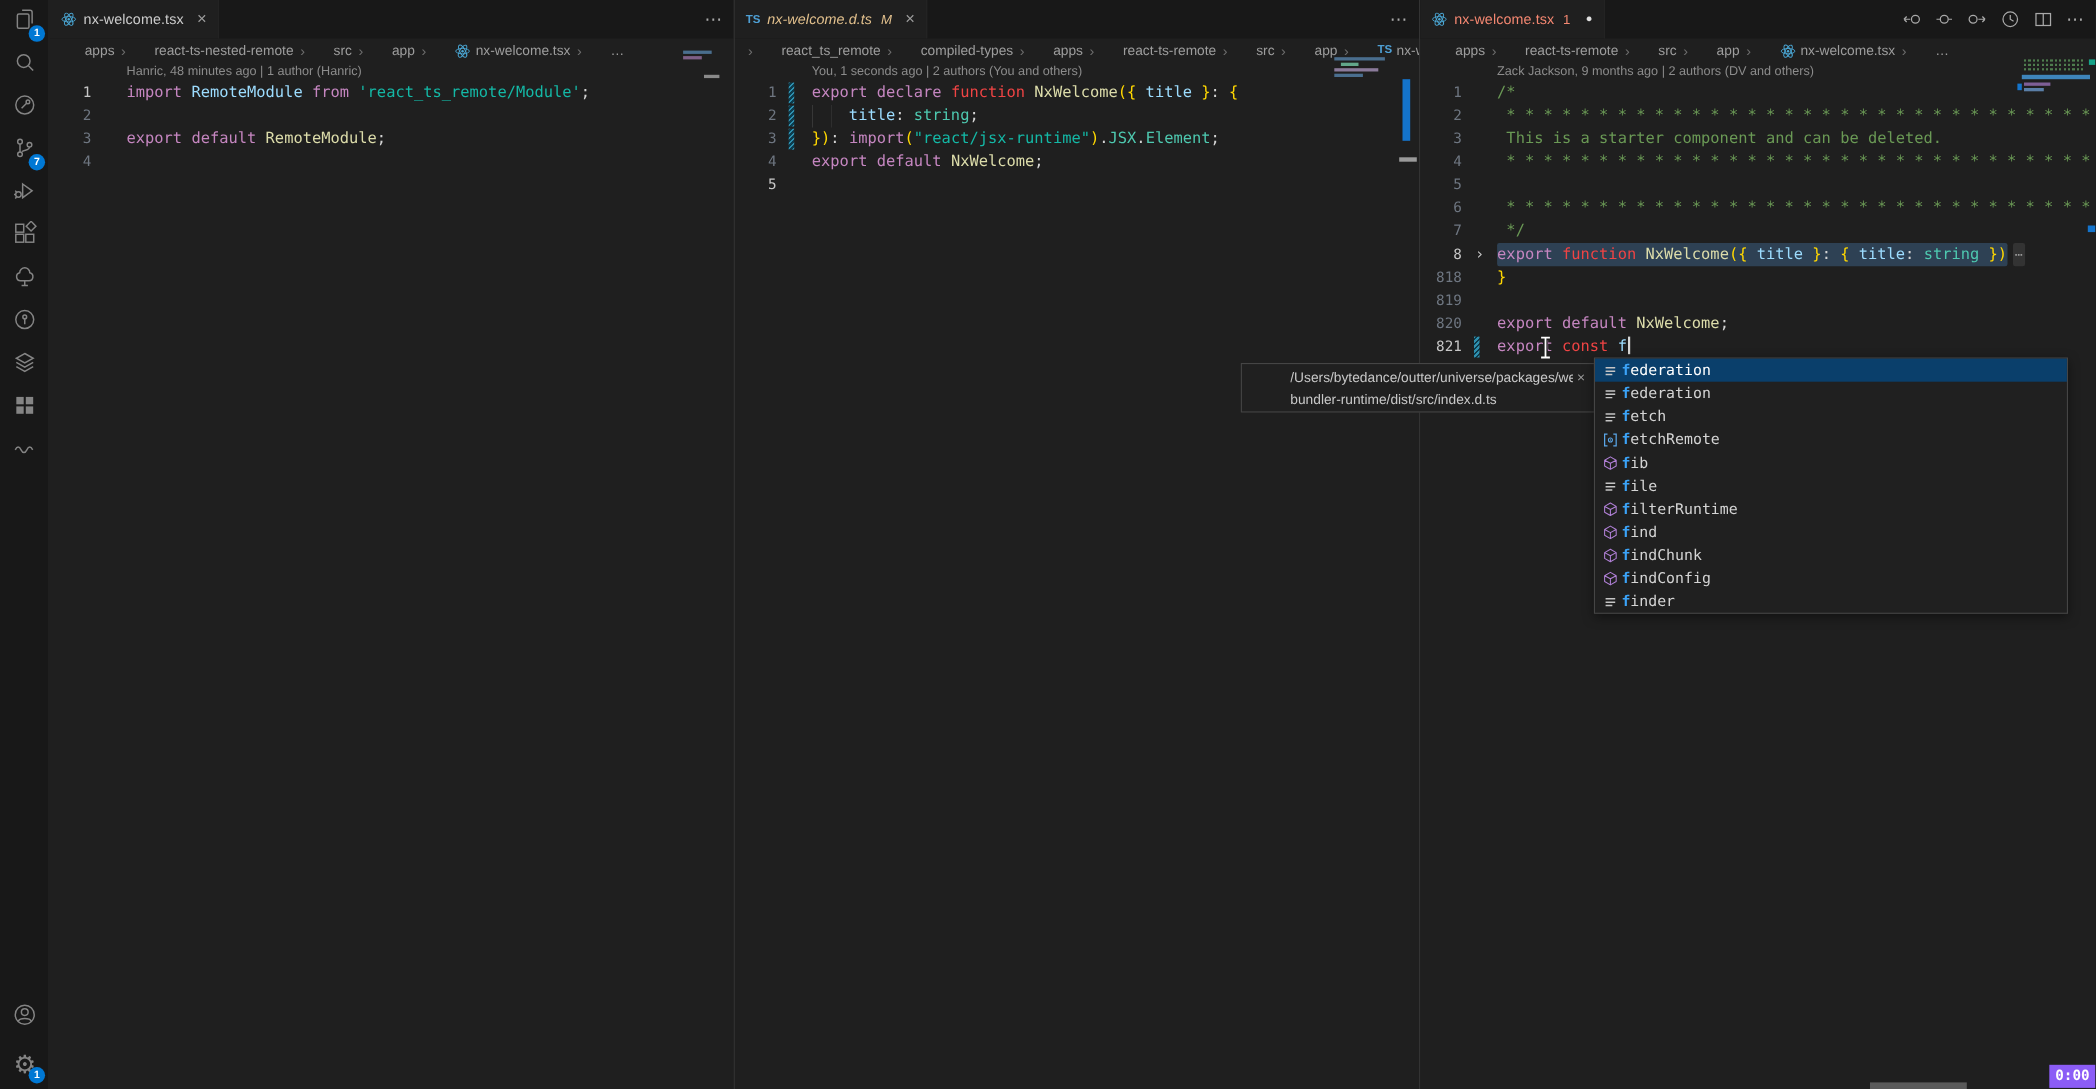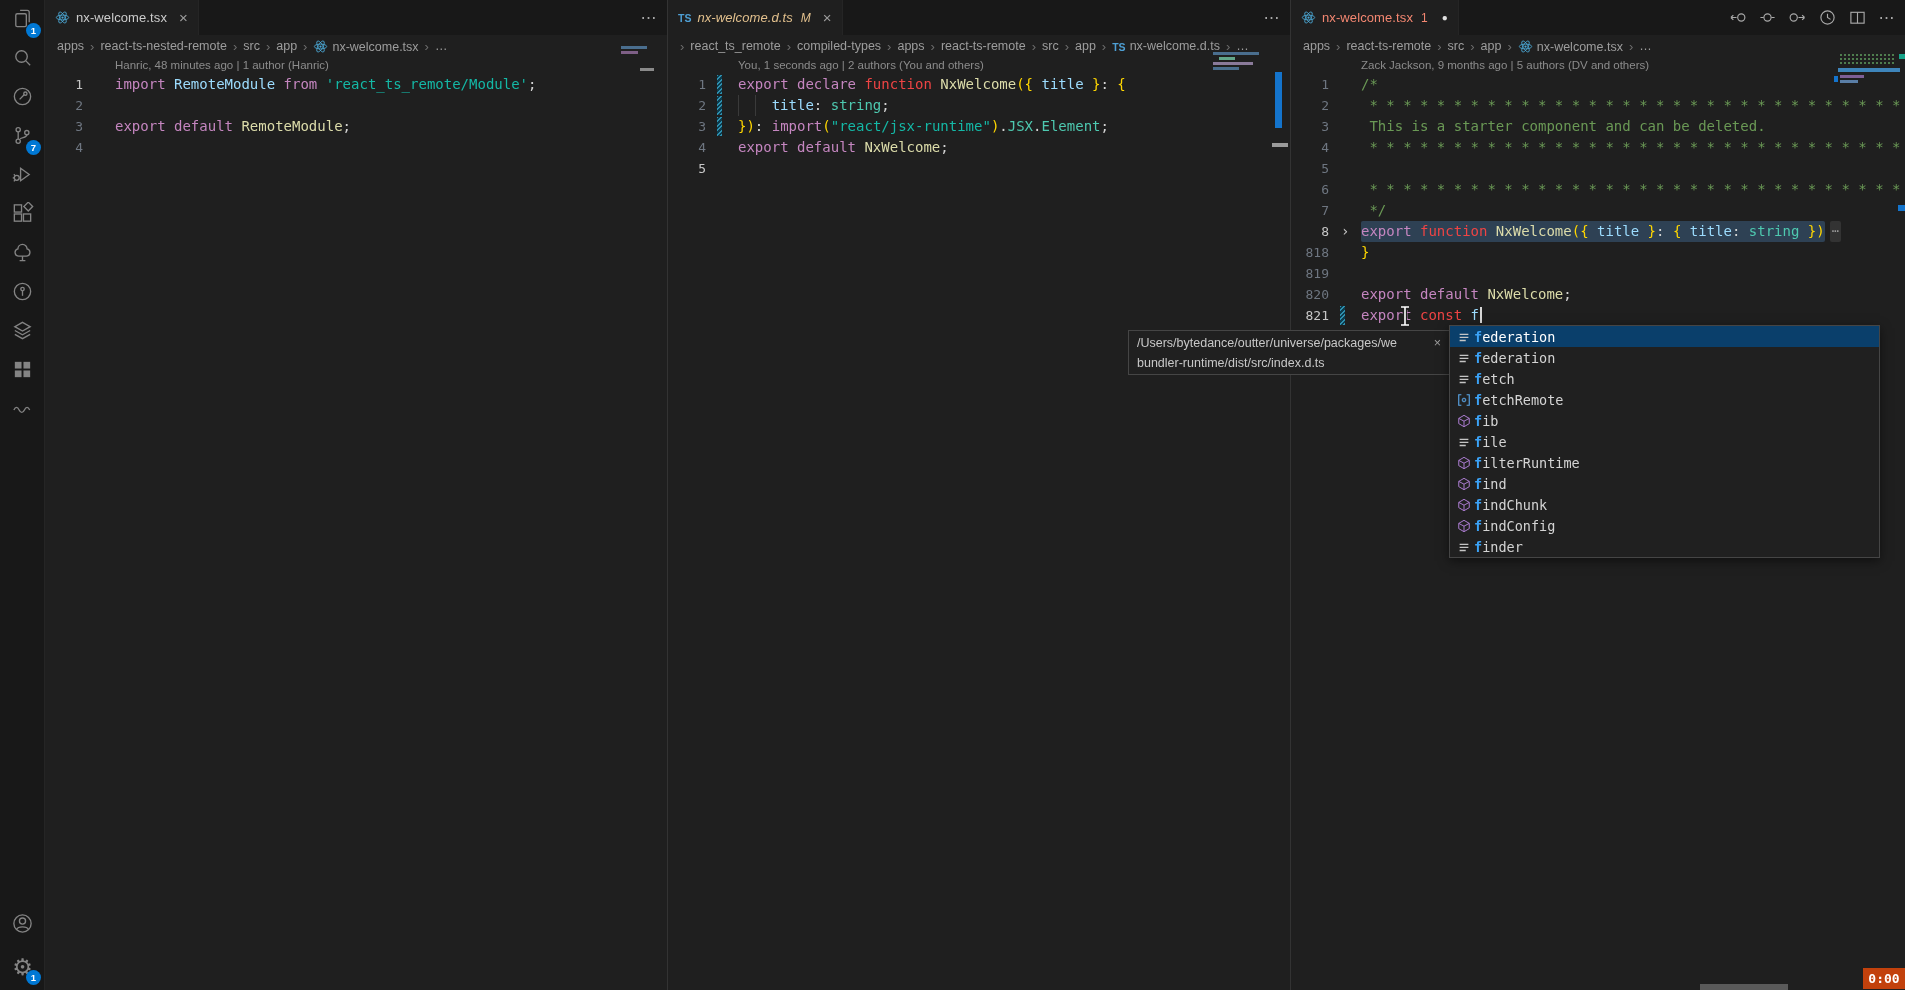--- a/index.html
+++ b/index.html
@@ -31,21 +31,21 @@
   .closex { color:#9d9d9d; font-size:15px; margin-left:6px; cursor:pointer; }
   .dirty { color:#e0e0e0; font-size:10px; margin-left:8px; }
   .tab-actions { position:absolute; right:8px; top:0; height:35px; display:flex;
     align-items:center; gap:10px; color:#a9a9a9; }
   .tact { width:20px; height:20px; display:flex; align-items:center; justify-content:center; cursor:pointer; }
   .tact svg { width:17px; height:17px; stroke:#a9a9a9; fill:none; stroke-width:1.2; }
   .tact.moredots { font-size:16px; letter-spacing:1px; color:#a9a9a9; }
 
   .crumbs { height:22px; display:flex; align-items:center; font-size:12.5px; color:#9d9d9d;
     padding-left:12px; white-space:nowrap; overflow:hidden; }
-  .crumb { cursor:pointer; display:flex; align-items:flex-end; gap:4px; }
+  .crumb { cursor:pointer; display:flex; align-items:flex-start; gap:4px;margin-left:20px; }
   .chev { color:#6d6d6d; margin:0 6px; font-size:13px; }
 
   .codelens { height:17px; line-height:17px; font-size:11.5px; color:#8c8c8c;
     padding-left:70px; white-space:nowrap; overflow:hidden; cursor:pointer; }
 
   .lines { position:relative; }
   .line { height:21px; line-height:21px; white-space:pre; font-family:"DejaVu Sans Mono", monospace;
     font-size:14px; display:flex; }
   .ln { display:inline-block; width:38px; text-align:right; color:#6e7681;
     font-size:13px; flex:none; }
@@ -78,26 +78,26 @@
   .sg-icon svg { width:14px; height:14px; }
   .sg-label { font-family:"DejaVu Sans Mono", monospace; font-size:13.5px; color:#d4d4d4; white-space:pre; }
   .sg-row.sel .sg-label { color:#ffffff; }
   .sg-match { color:#3ba3f8; font-weight:bold; }
 
   
   .tooltip { position:absolute; left:1128px; top:330px; width:322px; height:45px;
     background:#202020; border:1px solid #454545; z-index:49; padding:2px 8px;
     font-size:12.5px; color:#c8c8c8; }
   .tt-row { height:20px; line-height:20px; white-space:nowrap; overflow:hidden; display:flex; }
-  .tt-text { flex:1; overflow:hidden; }
+  .tt-text { flex:1; overflow:hidden;margin-left:36px; }
   .tt-close { color:#9d9d9d; cursor:pointer; margin-left:4px; flex:none; }
 
   
   .pointer { position:absolute; left:1398px; top:305px; z-index:100; pointer-events:none; }
-  .timer { position:absolute; left:1863px; top:968px; width:42px; height:21px; background:#c2410c;
+  .timer { position:absolute; left:1863px; top:968px; width:42px; height:21px; background:#8b5cf6;
     color:#fff; font-family:"DejaVu Sans Mono", monospace; font-size:13px; font-weight:bold;
     display:flex; align-items:center; justify-content:center; z-index:60; }
   .hscroll { position:absolute; left:1700px; top:984px; width:88px; height:6px; background:#5a5a5a; z-index:55; }
 </style>
 </head>
 <body>
 
 <div id="root">
 
   <div class="activitybar" id="activitybar">
@@ -392,21 +392,21 @@
               <circle cx="8" cy="8" r="1.2" fill="#4ba8d6"></circle>
             </svg>
           </span>
           <span>nx-welcome.tsx</span>
         </span>
         <span class="chev">›</span>
         <span class="crumb">
           <span>…</span>
         </span>
       </div>
-      <div class="codelens">Zack Jackson, 9 months ago | 5 authors (DV and others)</div>
+      <div class="codelens">Zack Jackson, 9 months ago | 2 authors (DV and others)</div>
       <div class="lines">
         <div class="line"><span class="ln">1</span><span class="dec"></span><span class="txt"><span class="tk-co">/*</span></span></div>
         <div class="line"><span class="ln">2</span><span class="dec"></span><span class="txt"><span class="tk-co"> * * * * * * * * * * * * * * * * * * * * * * * * * * * * * * * * * *</span></span></div>
         <div class="line"><span class="ln">3</span><span class="dec"></span><span class="txt"><span class="tk-co"> This is a starter component and can be deleted.</span></span></div>
         <div class="line"><span class="ln">4</span><span class="dec"></span><span class="txt"><span class="tk-co"> * * * * * * * * * * * * * * * * * * * * * * * * * * * * * * * * * *</span></span></div>
         <div class="line"><span class="ln">5</span><span class="dec"></span></div>
         <div class="line"><span class="ln">6</span><span class="dec"></span><span class="txt"><span class="tk-co"> * * * * * * * * * * * * * * * * * * * * * * * * * * * * * * * * * *</span></span></div>
         <div class="line"><span class="ln">7</span><span class="dec"></span><span class="txt"><span class="tk-co"> */</span></span></div>
         <div class="line"><span class="ln cur">8</span><span class="dec"><span class="foldch">›</span></span><span class="txt hl"><span class="tk-kw">export</span><span class="tk-kw2"> function</span><span class="tk-fn"> NxWelcome</span><span class="tk-br">({</span><span class="tk-va"> title </span><span class="tk-br">}</span><span class="tk-pu">: </span><span class="tk-br">{</span><span class="tk-va"> title</span><span class="tk-pu">: </span><span class="tk-ty">string</span><span class="tk-pu"> </span><span class="tk-br">})</span></span><span class="fold-ellipsis">⋯</span></div>
         <div class="line"><span class="ln">818</span><span class="dec"></span><span class="txt"><span class="tk-br">}</span></span></div>

